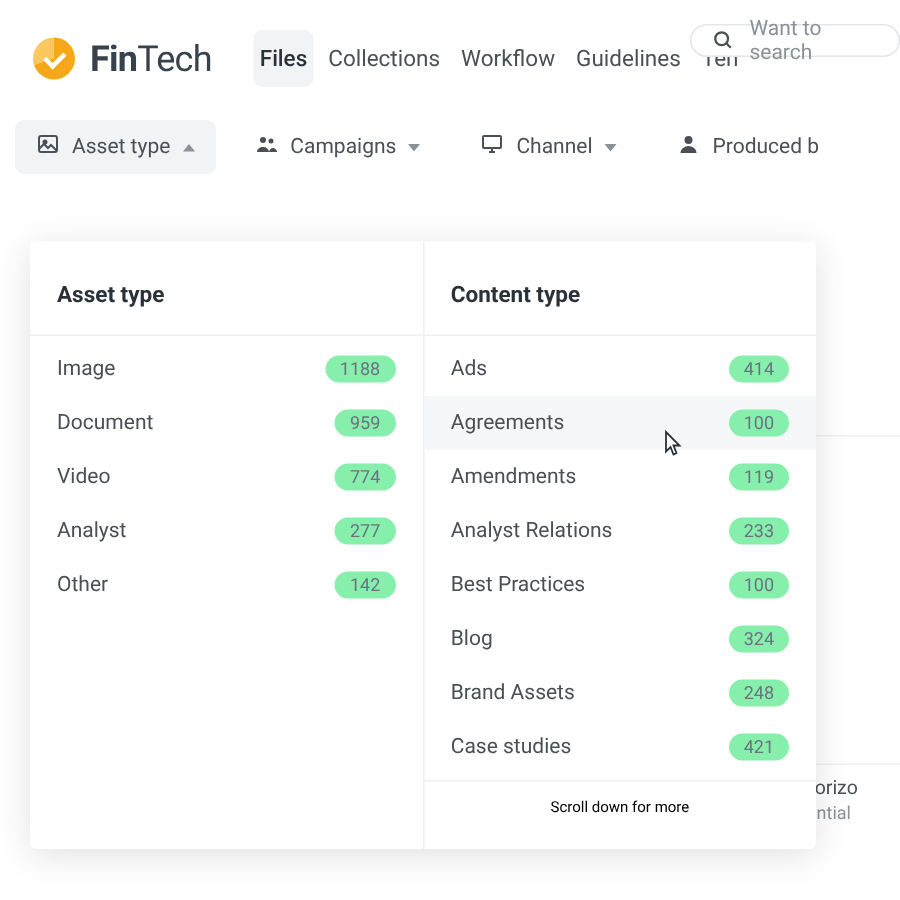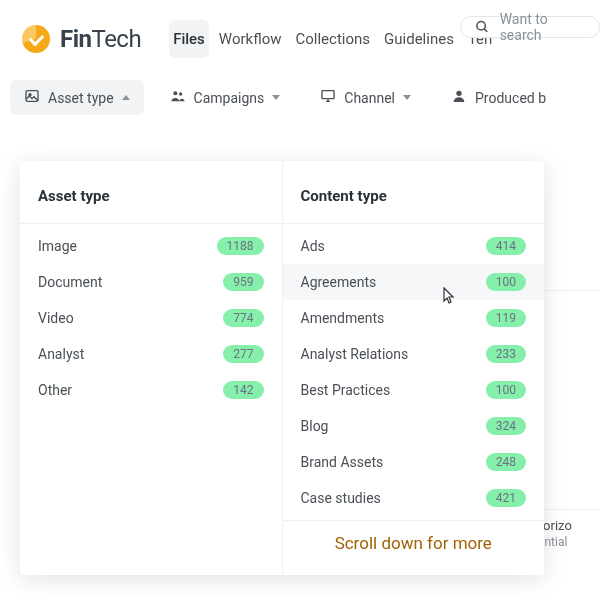--- a/index.html
+++ b/index.html
@@ -29,21 +29,21 @@
 
 .dropdown { position: absolute; top: 161px; left: 20px; width: 524px; background: #fff; box-shadow: 0 4px 24px rgba(0,0,0,0.12); border-radius: 4px; display: flex; z-index: 10; }
 .dd-col { flex: 1; padding: 18px 0 14px; }
 .dd-col:first-child { border-right: 1px solid #eef0f2; }
 .dd-title { font-size: 15px; font-weight: 700; color: #2a3138; padding: 8px 18px 18px; border-bottom: 1px solid #eef0f2; }
 .dd-list { padding-top: 4px; }
 .dd-item { display: flex; justify-content: space-between; align-items: center; padding: 9px 18px; cursor: pointer; font-size: 14px; color: #4a5056; }
 .dd-item.hover { background: #f6f7f8; }
 .dd-count { background: #86efac; border-radius: 11px; padding: 2px 10px; font-size: 12px; color: #6b7280; }
 .dd-col.right .dd-list { max-height: 296px; overflow: hidden; }
-.dd-footer { text-align: center; padding: 12px 0 8px; font-size: 17px; color: #a16207; border-top: 1px solid #eef0f2; margin-top: 4px; }
+.dd-footer { text-align: center; padding: 12px 0 8px; font-size: 10px; color: #000000; border-top: 1px solid #eef0f2; margin-top: 4px; }
 
 .gallery { position: absolute; top: 290px; left: 38px; right: 0; display: flex; gap: 20px; z-index: 1; }
 .card { width: 220px; }
 .thumb { width: 220px; height: 220px; border-radius: 6px; overflow: hidden; position: relative; }
 .thumb.laptop { background: linear-gradient(135deg, #2b3a4a 0%, #4a5c6e 40%, #8a9aa8 100%); }
 .thumb.laptop::before { content: ""; position: absolute; bottom: 20px; left: 30px; width: 160px; height: 100px; background: linear-gradient(180deg, #1a2530, #0d1419); border-radius: 4px 4px 0 0; transform: perspective(300px) rotateX(40deg); }
 .thumb.tech { background: linear-gradient(160deg, #3a4552 0%, #6b7785 60%, #a8b2bc 100%); }
 .thumb.brand { background: #fff; border: 1px solid #eef0f2; display: flex; align-items: center; justify-content: center; }
 .badge-ext { position: absolute; bottom: 8px; left: 8px; background: rgba(0,0,0,0.65); color: #fff; font-size: 10px; padding: 3px 7px; border-radius: 3px; font-weight: 600; }
 .card-cap { font-size: 13px; color: #4a5056; padding-top: 8px; }
@@ -63,22 +63,22 @@
   <span class="search-text">Want to search</span>
 </div>
 
 <div class="header">
   <div class="logo">
     <div class="logo-mark"></div>
     <div class="logo-text"><b>Fin</b><span>Tech</span></div>
   </div>
   <div class="nav" id="nav">
       <div class="nav-item active">Files</div>
+      <div class="nav-item">Collections</div>
       <div class="nav-item">Workflow</div>
-      <div class="nav-item">Collections</div>
       <div class="nav-item">Guidelines</div>
       <div class="nav-item">Ten</div>
     </div>
 </div>
 
 <div class="filters" id="filters">
     <div class="filter active">
       <span><svg viewBox="0 0 24 24" fill="none" stroke="#4a5056" stroke-width="2">
           <rect x="3" y="4" width="18" height="16" rx="2"></rect>
           <circle cx="9" cy="10" r="1.5" fill="#4a5056"></circle>

